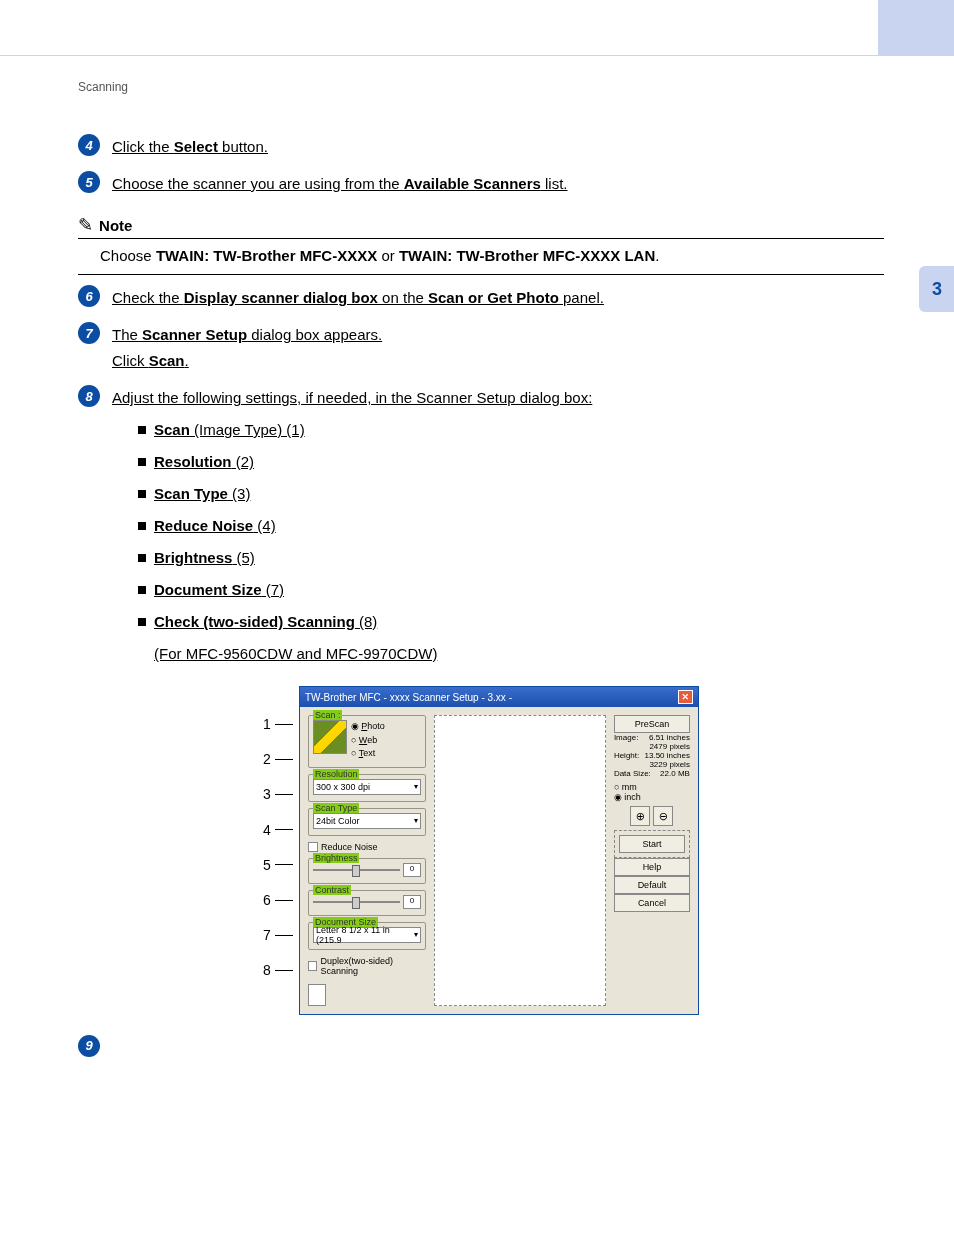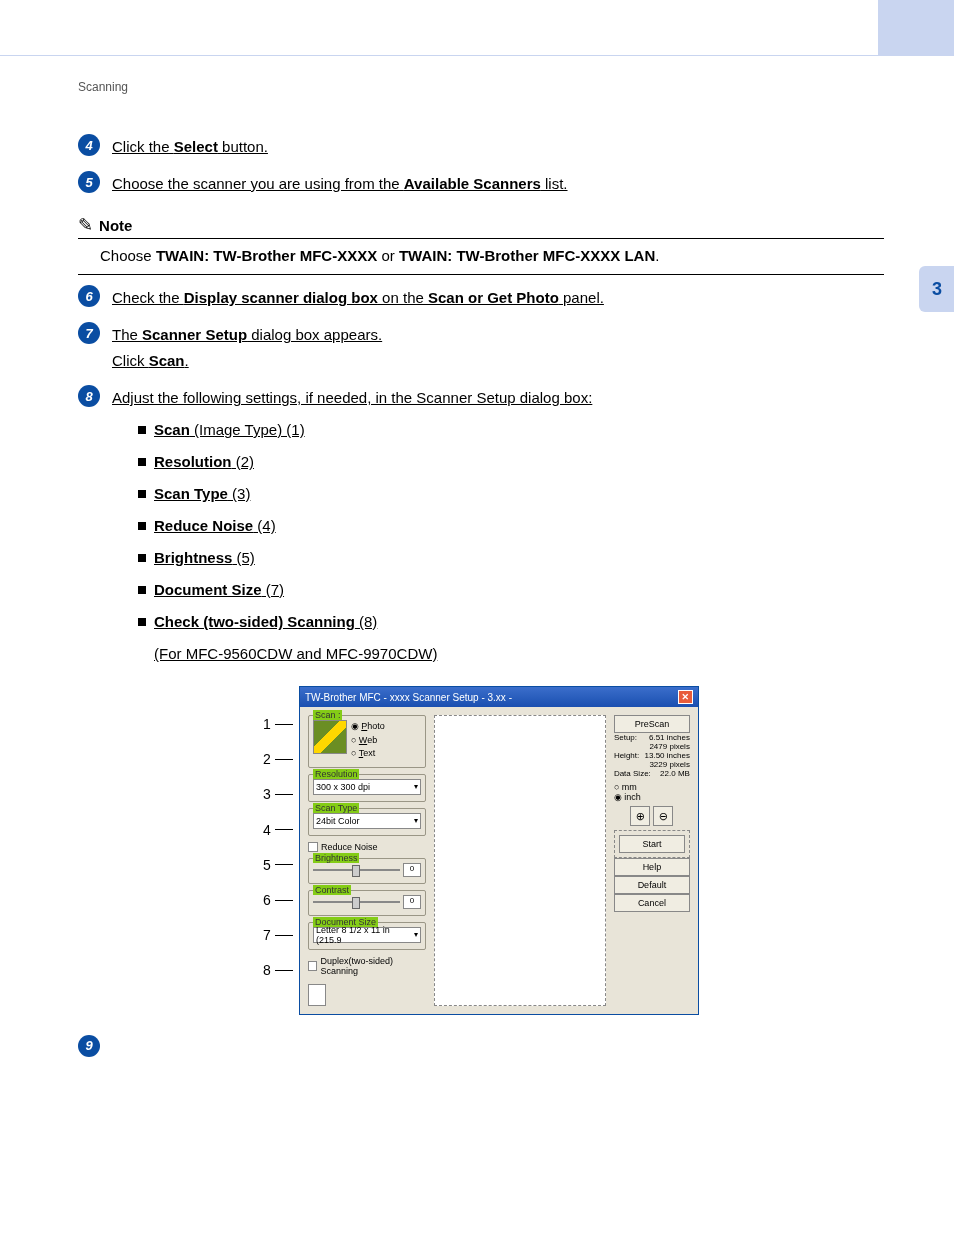--- a/index.html
+++ b/index.html
@@ -217,21 +217,21 @@
             <div class="chk">
                 <span class="chkbox"></span>
                 <span>Duplex(two-sided) Scanning</span>
               </div>
             <div class="pageicon"></div>
           </div>
           <div class="mid"></div>
           <div class="right">
             <div class="btn">PreScan</div>
             <div class="pair">
-                <span>Setup:</span>
+                <span>Image:</span>
                 <span>6.51 inches</span>
               </div>
             <div class="pair">
                 <span></span>
                 <span>2479 pixels</span>
               </div>
             <div class="pair">
                 <span>Height:</span>
                 <span>13.50 inches</span>
               </div>

